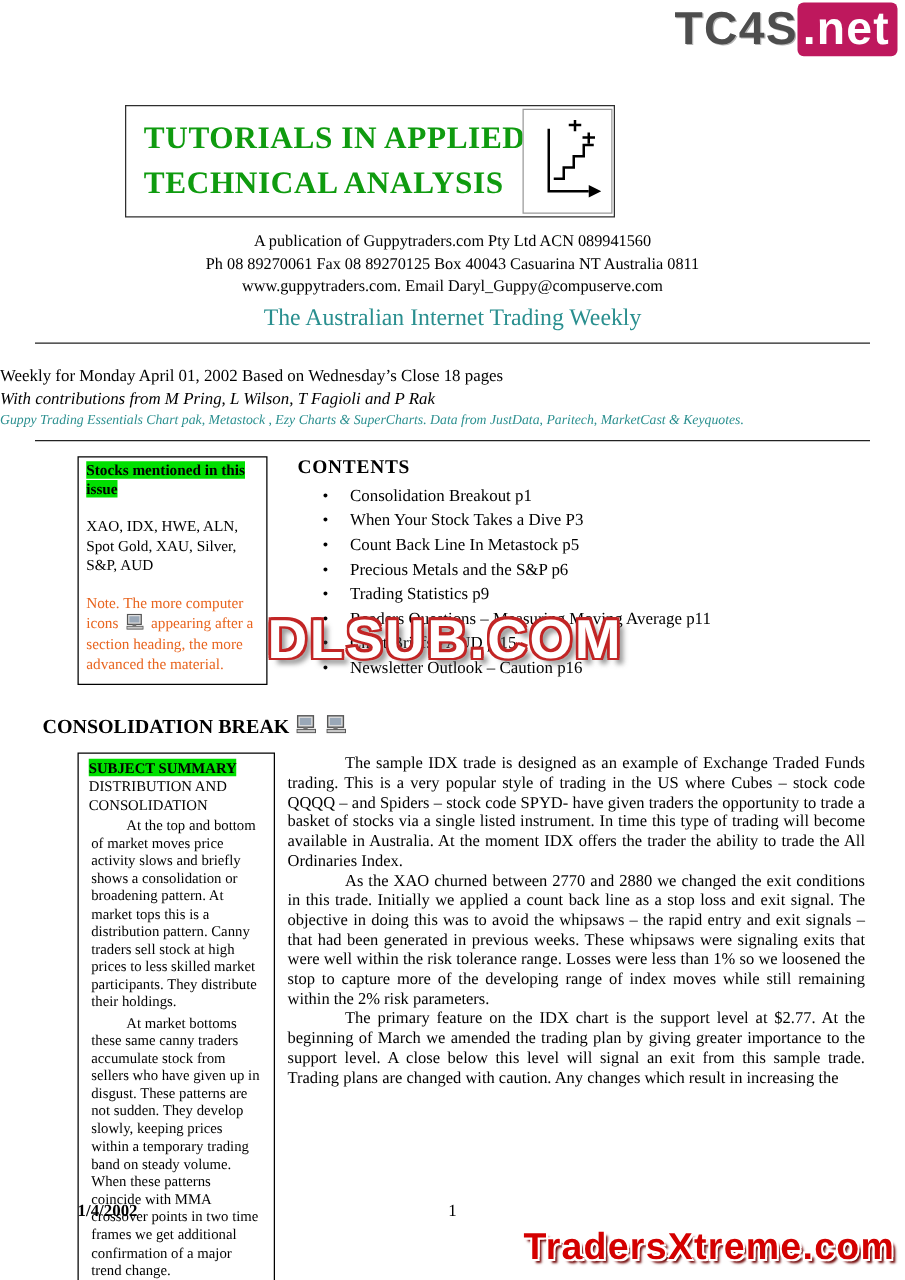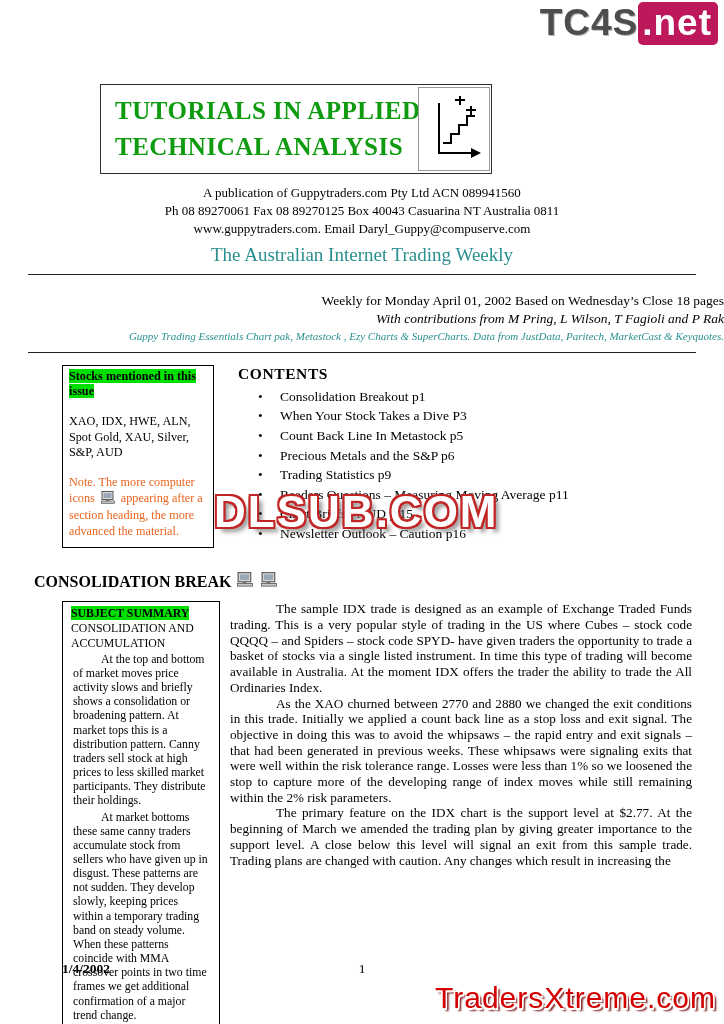--- a/index.html
+++ b/index.html
@@ -15,21 +15,21 @@
   .masthead { position:relative; margin:84px 0 0 100px; width:392px; }
   .title-box { border:1.5px solid #2e2e2e; height:90px; padding:8px 0 0 14px; }
   .title-line { color:#0f9b0f; font-weight:bold; font-size:25px; line-height:1.45; letter-spacing:0.5px; }
   .logo-box { position:absolute; right:2px; top:3px; width:72px; height:84px; border:1px solid #999; background:#fff; display:flex; align-items:center; justify-content:center; }
 
   .pub-lines { text-align:center; margin-top:10px; font-size:13px; line-height:1.4; }
   .subtitle { text-align:center; color:#2a8f8f; font-size:19px; margin-top:5px; }
 
   .rule { border:none; border-top:1.5px solid #222; margin:8px 28px; }
 
-  .issue-info { text-align:right; font-size:13.5px; line-height:1.35;margin-top:17px; }
+  .issue-info { text-align:left; font-size:13.5px; line-height:1.35;margin-top:17px; }
   .contributors { font-style:italic; }
   .tools { color:#2a8f8f; font-style:italic; font-size:11px; margin-top:1px; }
 
   
   .contents-row { display:flex; margin:12px 40px 0 62px; align-items:flex-start; }
   .stocks-box { width:152px; border:1px solid #000; padding:3px 6px 8px 6px; font-size:12.2px; line-height:1.28; }
   .hl-green { background:#00e000; font-weight:bold; }
   .stocks-list { margin-top:14px; }
   .stocks-note { margin-top:14px; color:#e8641e; }
   .contents-main { flex:1; margin-left:24px; }
@@ -50,21 +50,21 @@
   .subject-sub { margin-top:1px; }
   .subject-box p { text-indent:28px; margin:2px; }
   .main-text { flex:1; margin-left:10px; font-size:13.2px; line-height:1.19; text-align:justify; }
   .main-text p { margin:0; text-indent:46px; }
 
   
   .footer-date { position:absolute; left:62px; top:961px; font-weight:bold; font-size:13.5px; }
   .footer-page { position:absolute; left:0; right:0; top:961px; text-align:center; font-size:13.5px; }
 
   
-  .wm-bottom { position:absolute; top:981px; right:8px; font-family:"Liberation Sans", sans-serif; font-weight:normal; font-size:30px; letter-spacing:1px; color:#d40000;
+  .wm-bottom { position:absolute; top:981px; right:8px; font-family:"Liberation Sans", sans-serif; font-weight:bold; font-size:30px; letter-spacing:1px; color:#d40000;
     text-shadow:-1.5px -1.5px 0 #fff, 1.5px -1.5px 0 #fff, -1.5px 1.5px 0 #fff, 1.5px 1.5px 0 #fff, 3px 3px 2px #6e0000; }
 
   .comp-icon { display:inline-block; vertical-align:-2px; margin:0 3px; }
 </style>
 </head>
 <body>
 
 <div class="page">
 
   <div class="tc4s">
@@ -181,21 +181,21 @@
         <rect x="2.5" y="2" width="8" height="5" fill="#9aa8b8"></rect>
         <rect x="5" y="8.5" width="3" height="1.5" fill="#777"></rect>
         <rect x="0.5" y="10" width="13" height="2.3" fill="#c8c8c8" stroke="#555" stroke-width="0.7"></rect>
       </svg>
     </span>
   </div>
 
   <div class="body-row">
     <div class="subject-box">
       <span class="hl-green">SUBJECT SUMMARY</span>
-      <div class="subject-sub">CONSOLIDATION AND ACCUMULATION</div>
+      <div class="subject-sub">DISTRIBUTION AND CONSOLIDATION</div>
       <p>At the top and bottom of market moves price activity slows and briefly shows a consolidation or broadening pattern. At market tops this is a distribution pattern. Canny traders sell stock at high prices to less skilled market participants. They distribute their holdings.</p>
       <p>At market bottoms these same canny traders accumulate stock from sellers who have given up in disgust. These patterns are not sudden. They develop slowly, keeping prices within a temporary trading band on steady volume. When these patterns coincide with MMA crossover points in two time frames we get additional confirmation of a major trend change.</p>
     </div>
     <div class="main-text">
       <p>The sample IDX trade is designed as an example of Exchange Traded Funds trading. This is a very popular style of trading in the US where Cubes – stock code QQQQ – and Spiders – stock code  SPYD-  have given traders the opportunity to trade a basket of stocks via a single listed instrument. In time this type of trading will become available in Australia. At the moment IDX offers the trader the ability to trade the All Ordinaries Index.</p>
       <p>As the XAO  churned between 2770 and 2880 we changed the exit conditions in this trade. Initially we applied a count back line as a stop loss and exit signal. The objective in doing this was to avoid the whipsaws – the rapid entry and exit signals – that had been generated in previous weeks. These whipsaws were signaling exits that were well within the risk tolerance range. Losses were less than 1% so we loosened the stop to capture more of the developing range of index moves while still remaining within the 2% risk parameters.</p>
       <p>The primary feature on the IDX chart is the support level at $2.77. At the beginning of March we amended the trading plan by giving greater importance to the support level. A close below this level will signal an exit from this sample trade. Trading plans are changed with caution. Any changes which result in increasing the</p>
     </div>
   </div>
 

